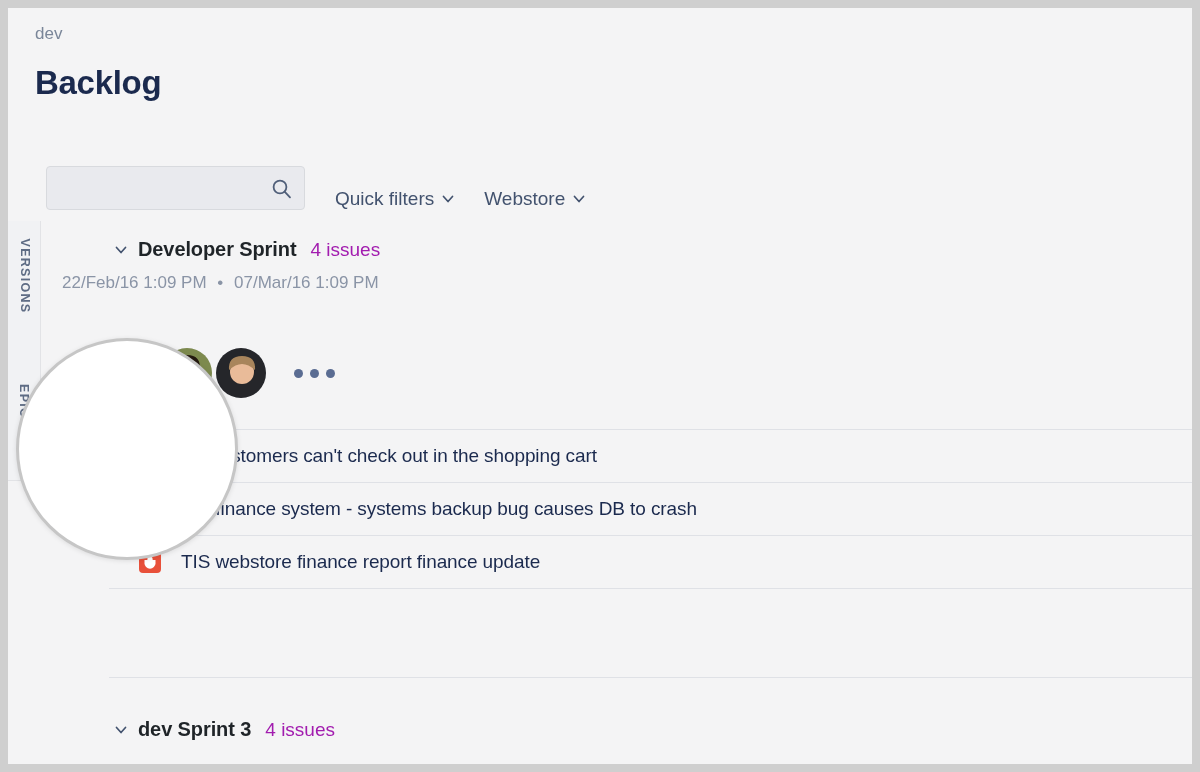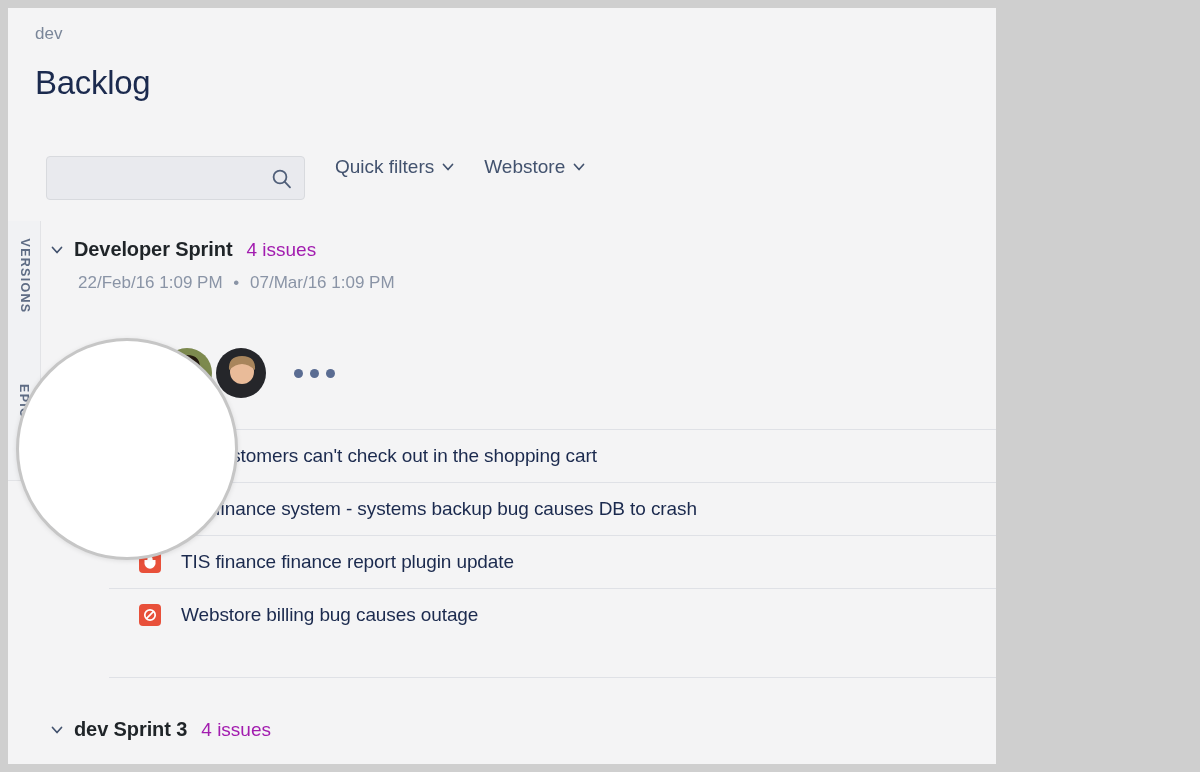--- a/index.html
+++ b/index.html
@@ -11,53 +11,53 @@
     width: 1200px;
     height: 772px;
     overflow: hidden;
     font-family: "Liberation Sans", sans-serif;
   }
 
   #frame {
     position: absolute;
     left: 8px;
     top: 8px;
-    width: 988px;
+    width: 1184px;
     height: 756px;
     background: #f4f4f5;
     overflow: hidden;
   }
 
   
   #breadcrumb {
     position: absolute;
     left: 27px;
     top: 16px;
     font-size: 17px;
     color: #7a8699;
     letter-spacing: .1px;
   }
   #page-title {
     position: absolute;
     left: 27px;
     top: 56px;
     font-size: 33px;
-    font-weight: normal;
+    font-weight: bold;
     color: #1b2a4e;
     letter-spacing: -.3px;
   }
 
   
   #filter-bar {
     position: absolute;
     left: 38px;
-    top: 148px;
+    top: 156px;
     height: 46px;
     display: flex;
-    align-items: flex-start;
+    align-items: flex-end;
   }
   #search-box {
     position: relative;
     width: 259px;
     height: 44px;
     background: #e9eaee;
     border: 1px solid #d8dade;
     border-radius: 4px;
     box-sizing: border-box;
   }
@@ -118,41 +118,41 @@
     color: #5e6c84;
   }
   #tab-versions { top: 213px; height: 110px; }
   #tab-epics { top: 323px; height: 150px; border-bottom: 1px solid #e2e3e6;}
 
   
   #sprint-1 { position: absolute; left: 0; top: 230px; width: 1184px; }
   .sprint-head-row {
     display: flex;
     align-items: center;
-    padding-left: 42px;
+    padding-left: 106px;
   }
   .caret {
     width: 14px;
     height: 14px;
     margin-right: 10px;
     flex: none;
   }
   .sprint-name {
     font-size: 20px;
     font-weight: bold;
     color: #1f2428;
     letter-spacing: -.1px;
   }
   .sprint-count {
     font-size: 19px;
     color: #a21caf;
     margin-left: 14px;
   }
   .sprint-dates {
-    padding-left: 70px;
+    padding-left: 54px;
     margin-top: 12px;
     font-size: 17px;
     color: #8a94a6;
   }
   .sprint-dates .sep { margin: 0 6px; }
 
   
   #avatar-row {
     position: absolute;
     left: 100px;
@@ -363,32 +363,23 @@
       <span class="issue-summary">TIS finance system - systems backup bug causes DB to crash</span>
     </div>
 
     <div class="issue-row">
       <span class="issue-icon" style="background:#e8503a">
         <svg viewBox="0 0 22 22" width="22" height="22">
           <path d="M5.5 9 h11 v3.2 a5.5 5.5 0 0 1 -11 0 z" fill="#fff"></path>
           <circle cx="11" cy="8.2" r="2.6" fill="#fff"></circle>
         </svg>
       </span>
-      <span class="issue-summary">TIS finance finance report plugin update</span>
-    </div>
-
-    <div class="issue-row">
-      <span class="issue-icon" style="background:#e8503a">
-        <svg viewBox="0 0 22 22" width="22" height="22">
-          <circle cx="11" cy="11" r="5.2" fill="none" stroke="#fff" stroke-width="1.7"></circle>
-          <line x1="7.4" y1="14.6" x2="14.6" y2="7.4" stroke="#fff" stroke-width="1.7"></line>
-        </svg>
-      </span>
-      <span class="issue-summary">Webstore billing bug causes outage</span>
-    </div>
+      <span class="issue-summary">TIS webstore finance report finance update</span>
+    </div>
+
   </div>
 
   <div id="empty-strip"></div>
 
   <div id="sprint-2">
     <div class="sprint-head-row">
       <svg class="caret" viewBox="0 0 14 14">
         <polyline points="2.5,4.5 7,9.5 11.5,4.5" fill="none" stroke="#42526e" stroke-width="1.7" stroke-linecap="round" stroke-linejoin="round"></polyline>
       </svg>
       <span class="sprint-name">dev Sprint 3</span>

